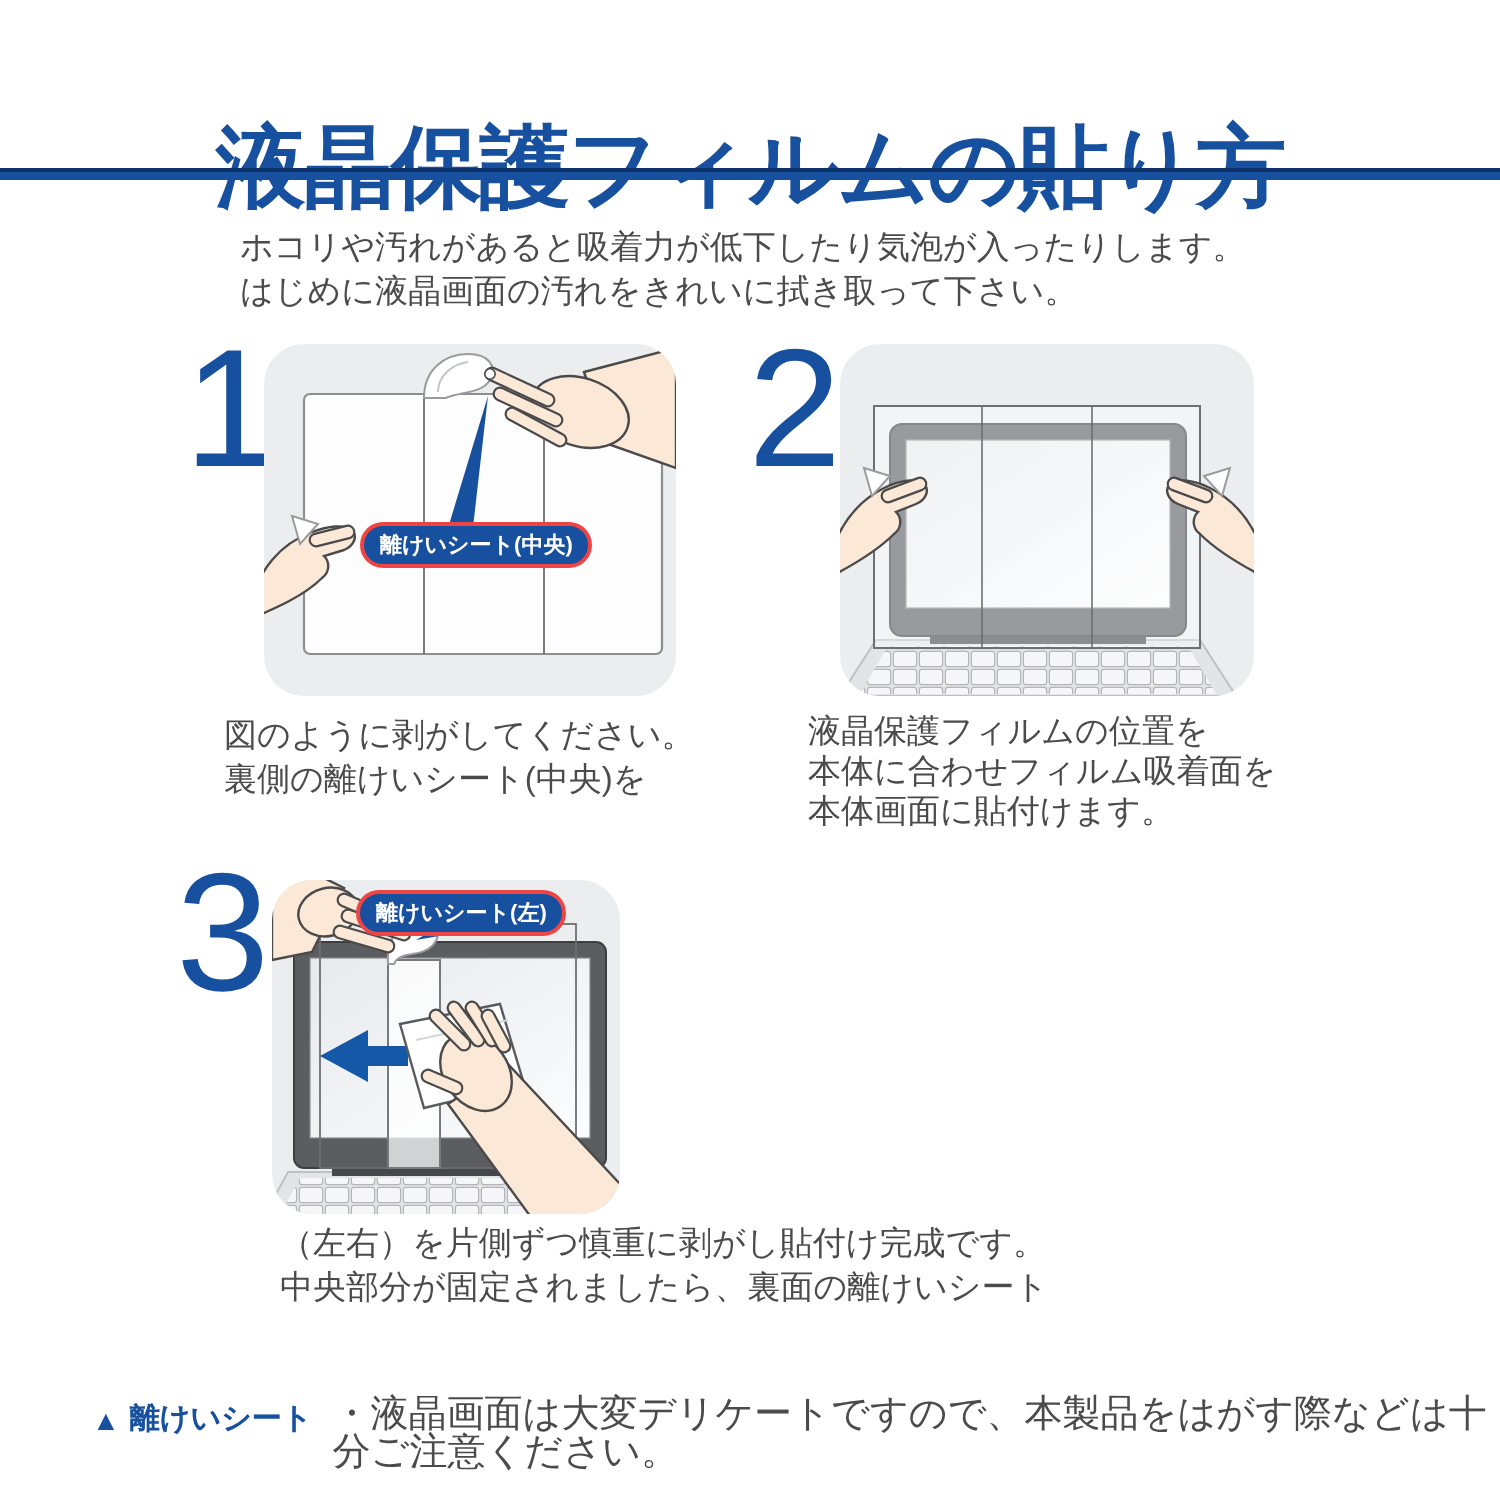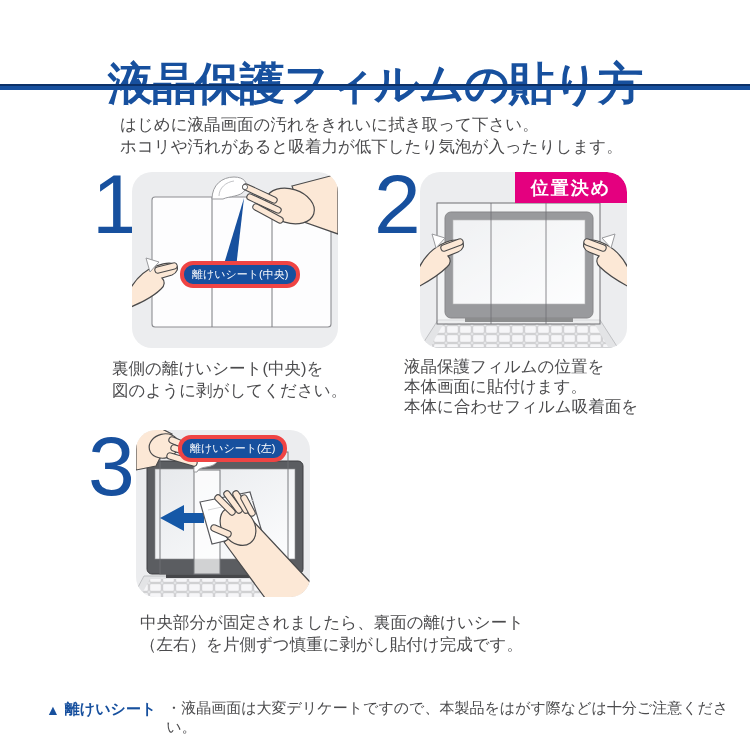--- a/index.html
+++ b/index.html
@@ -7,34 +7,34 @@
         font-family:"Liberation Sans","DejaVu Sans",sans-serif;color:var(--c-text,#4b4b4d)}
   .title{position:absolute;top:24px;left:0;width:100%;text-align:center;
          font-size:45px;font-weight:bold;letter-spacing:-1px;color:var(--c-primary,#17509e)}
   .rule{position:absolute;top:84px;left:0;width:100%;height:4px;
         background:var(--c-primary,#17509e);border-top:2px solid var(--c-navy_edge,#0c3168)}
   .intro{position:absolute;left:120px;top:96px;font-size:16.5px;line-height:22px}
   .intro span{display:block}
   .stepnum{position:absolute;font-size:84px;line-height:1;font-weight:400;color:var(--c-primary,#17509e)}
   .panel{position:absolute;background:var(--c-panel,#ecedef);border-radius:20px;overflow:hidden}
   .panel > svg{position:absolute;left:0;top:0;display:block}
-  .pill{position:absolute;background:var(--c-primary,#17509e);color:#fff;border:4px solid #ef4444;
-        border-radius:13px;font-size:11px;font-weight:normal;padding:2px 8px;white-space:nowrap}
+  .pill{position:absolute;background:var(--c-primary,#17509e);color:#fff;border:2px solid #ef4444;
+        border-radius:13px;font-size:11px;font-weight:bold;padding:2px 8px;white-space:nowrap}
   .badge{position:absolute;top:0;right:0;width:112px;height:31px;background:var(--c-pink,#e4007f);
          color:#fff;display:flex;align-items:center;justify-content:center;
          font-family:"Liberation Serif","DejaVu Serif",serif;font-weight:bold;font-size:18px;
          letter-spacing:2px;border-top-right-radius:20px}
   .caption{position:absolute;font-size:16.5px;line-height:22px}
   .caption span{display:block}
   .caption.tight{line-height:20px}
   .notes{position:absolute;left:46px;top:698px;display:flex;gap:10px;align-items:flex-start}
   .notes-label{display:flex;align-items:center;gap:5px;font-size:15px;font-weight:bold;
                color:var(--c-primary,#17509e);white-space:nowrap;padding-top:2px}
   .tri{font-size:14px;line-height:1;color:var(--c-primary,#17509e)}
-  .note-items{font-size:15px;line-height:19px}
+  .note-items{font-size:19px;line-height:19px}
   .note-items span{display:block}
   .mirror{transform:scaleX(-1)}
   
   .skin{fill:var(--c-skin,#fce8d6);stroke:#4a4a4b;stroke-width:1.2}
   .cap-o{stroke:#4a4a4b;stroke-width:7.4;stroke-linecap:round;fill:none}
   .cap-s{stroke:var(--c-skin,#fce8d6);stroke-width:5.2;stroke-linecap:round;fill:none}
   .film{fill:#fdfdfe;stroke:#8d8e92;stroke-width:1.1}
   .filmt{fill:#ffffff;fill-opacity:.38;stroke:#6e6f73;stroke-width:1}
   .vline{stroke:#7b7c80;stroke-width:1;fill:none}
   .vline2{stroke:#6e6f73;stroke-width:.8;fill:none}
@@ -61,22 +61,22 @@
       <pattern id="keysg" width="13" height="9" patternUnits="userSpaceOnUse">
         <rect x="0.7" y="0.7" width="11.6" height="7.6" rx="1.2" fill="#f6f6f8" stroke="#b5b6b9" stroke-width="0.6"></rect>
       </pattern>
     </defs>
   </svg>
 
   <h1 class="title">液晶保護フィルムの貼り方</h1>
   <div class="rule"></div>
 
   <p class="intro">
+    <span>ホコリや汚れがあると吸着力が低下したり気泡が入ったりします。</span>
     <span>はじめに液晶画面の汚れをきれいに拭き取って下さい。</span>
-    <span>ホコリや汚れがあると吸着力が低下したり気泡が入ったりします。</span>
   </p>
 
   <div class="stepnum" style="left:92px;top:162px">1</div>
   <div class="panel" style="left:132px;top:172px;width:206px;height:176px">
     <svg viewBox="0 0 206 176" width="206" height="176">
       <g>
         <rect class="film" x="20" y="25" width="179" height="130" rx="3"></rect>
         <line class="vline" x1="80" y1="25" x2="80" y2="155"></line>
         <line class="vline" x1="140" y1="25" x2="140" y2="155"></line>
         <path class="whiteflap" d="M80,27 C80,13 90,5 102,5 C112,5 117,11 113,18 C109,25 97,24 91,27 Z"></path>
@@ -97,22 +97,22 @@
       <g>
         <path class="skin" d="M-8,132 C-2,112 8,100 24,94 C32,91 40,90 44,93 C47,96 45,101 40,103 L30,106 C33,109 33,114 29,117 C20,126 6,132 -8,138 Z"></path>
         <line class="cap-o" x1="26" y1="98" x2="42" y2="94"></line>
           <line class="cap-s" x1="26" y1="98" x2="42" y2="94"></line>
         <polygon class="whiteflap" points="14,86 27,90 18,100"></polygon>
       </g>
     </svg>
     <div class="pill" style="left:48px;top:89px">離けいシート(中央)</div>
   </div>
   <div class="caption" style="left:112px;top:357px">
+    <span>図のように剥がしてください。</span>
     <span>裏側の離けいシート(中央)を</span>
-    <span>図のように剥がしてください。</span>
   </div>
 
   <div class="stepnum" style="left:374px;top:162px">2</div>
   <div class="panel" style="left:420px;top:172px;width:207px;height:176px">
     <svg viewBox="0 0 207 176" width="207" height="176">
       <g>
         <polygon class="kbbase" points="18,148 180,148 198,176 0,176"></polygon>
         <polygon fill="url(#keysg)" points="24,151 174,151 188,175 10,175"></polygon>
         <rect class="bezel" x="25" y="40" width="148" height="106" rx="6"></rect>
         <rect x="33" y="48" width="132" height="84" fill="url(#scrg)" stroke="#8a8b8e" stroke-width="0.6"></rect>
@@ -124,31 +124,30 @@
         <line class="vline2" x1="126" y1="31" x2="126" y2="152"></line>
       </g>
       <g id="hand2">
         <path class="skin" d="M-8,118 C-4,96 6,80 22,72 C30,68 38,67 42,70 C45,73 43,78 38,80 L28,84 C31,87 31,92 27,95 C18,104 4,112 -8,118 Z"></path>
         <line class="cap-o" x1="24" y1="76" x2="40" y2="70"></line>
           <line class="cap-s" x1="24" y1="76" x2="40" y2="70"></line>
         <polygon class="whiteflap" points="12,62 25,66 16,76"></polygon>
       </g>
       <use href="#hand2" transform="translate(207,0) scale(-1,1)"></use>
     </svg>
-    <div class="badge">位置決め</div>
   </div>
   <div class="caption tight" style="left:404px;top:356px">
     <span>液晶保護フィルムの位置を</span>
+    <span>本体に合わせフィルム吸着面を</span>
     <span>本体画面に貼付けます。</span>
-    <span>本体に合わせフィルム吸着面を</span>
   </div>
 
   <div class="stepnum" style="left:88px;top:424px">3</div>
 
-  <div class="panel" style="left:136px;top:430px;width:174px;height:167px">
+  <div class="panel" style="left:136px;top:440px;width:174px;height:167px">
     <svg viewBox="0 0 174 172" width="174" height="172">
       <g id="p3art">
         <g>
           <polygon class="kbbase" points="8,146 168,146 182,172 -6,172"></polygon>
           <polygon fill="url(#keysg)" points="14,149 162,149 174,171 2,171"></polygon>
           <rect class="bezel" x="11" y="31" width="156" height="113" rx="5"></rect>
           <rect x="19" y="39" width="140" height="90" fill="url(#scrg)" stroke="#8a8b8e" stroke-width="0.6"></rect>
           <rect class="hingebar" x="30" y="144" width="118" height="4"></rect>
         </g>
         <g>
@@ -185,22 +184,22 @@
           <line class="cap-o" x1="92" y1="104" x2="78" y2="98"></line>
             <line class="cap-s" x1="92" y1="104" x2="78" y2="98"></line>
         </g>
       </g>
     </svg>
     <div class="pill" style="left:42px;top:5px">離けいシート(左)</div>
   </div>
 
 
   <div class="caption" style="left:140px;top:611px">
+    <span>（左右）を片側ずつ慎重に剥がし貼付け完成です。</span>
     <span>中央部分が固定されましたら、裏面の離けいシート</span>
-    <span>（左右）を片側ずつ慎重に剥がし貼付け完成です。</span>
   </div>
 
   <div class="notes">
     <div class="notes-label">
       <span class="tri">▲</span>
       <span>離けいシート</span>
     </div>
     <div class="note-items">
       <span>・液晶画面は大変デリケートですので、本製品をはがす際などは十分ご注意ください。</span>
     </div>

